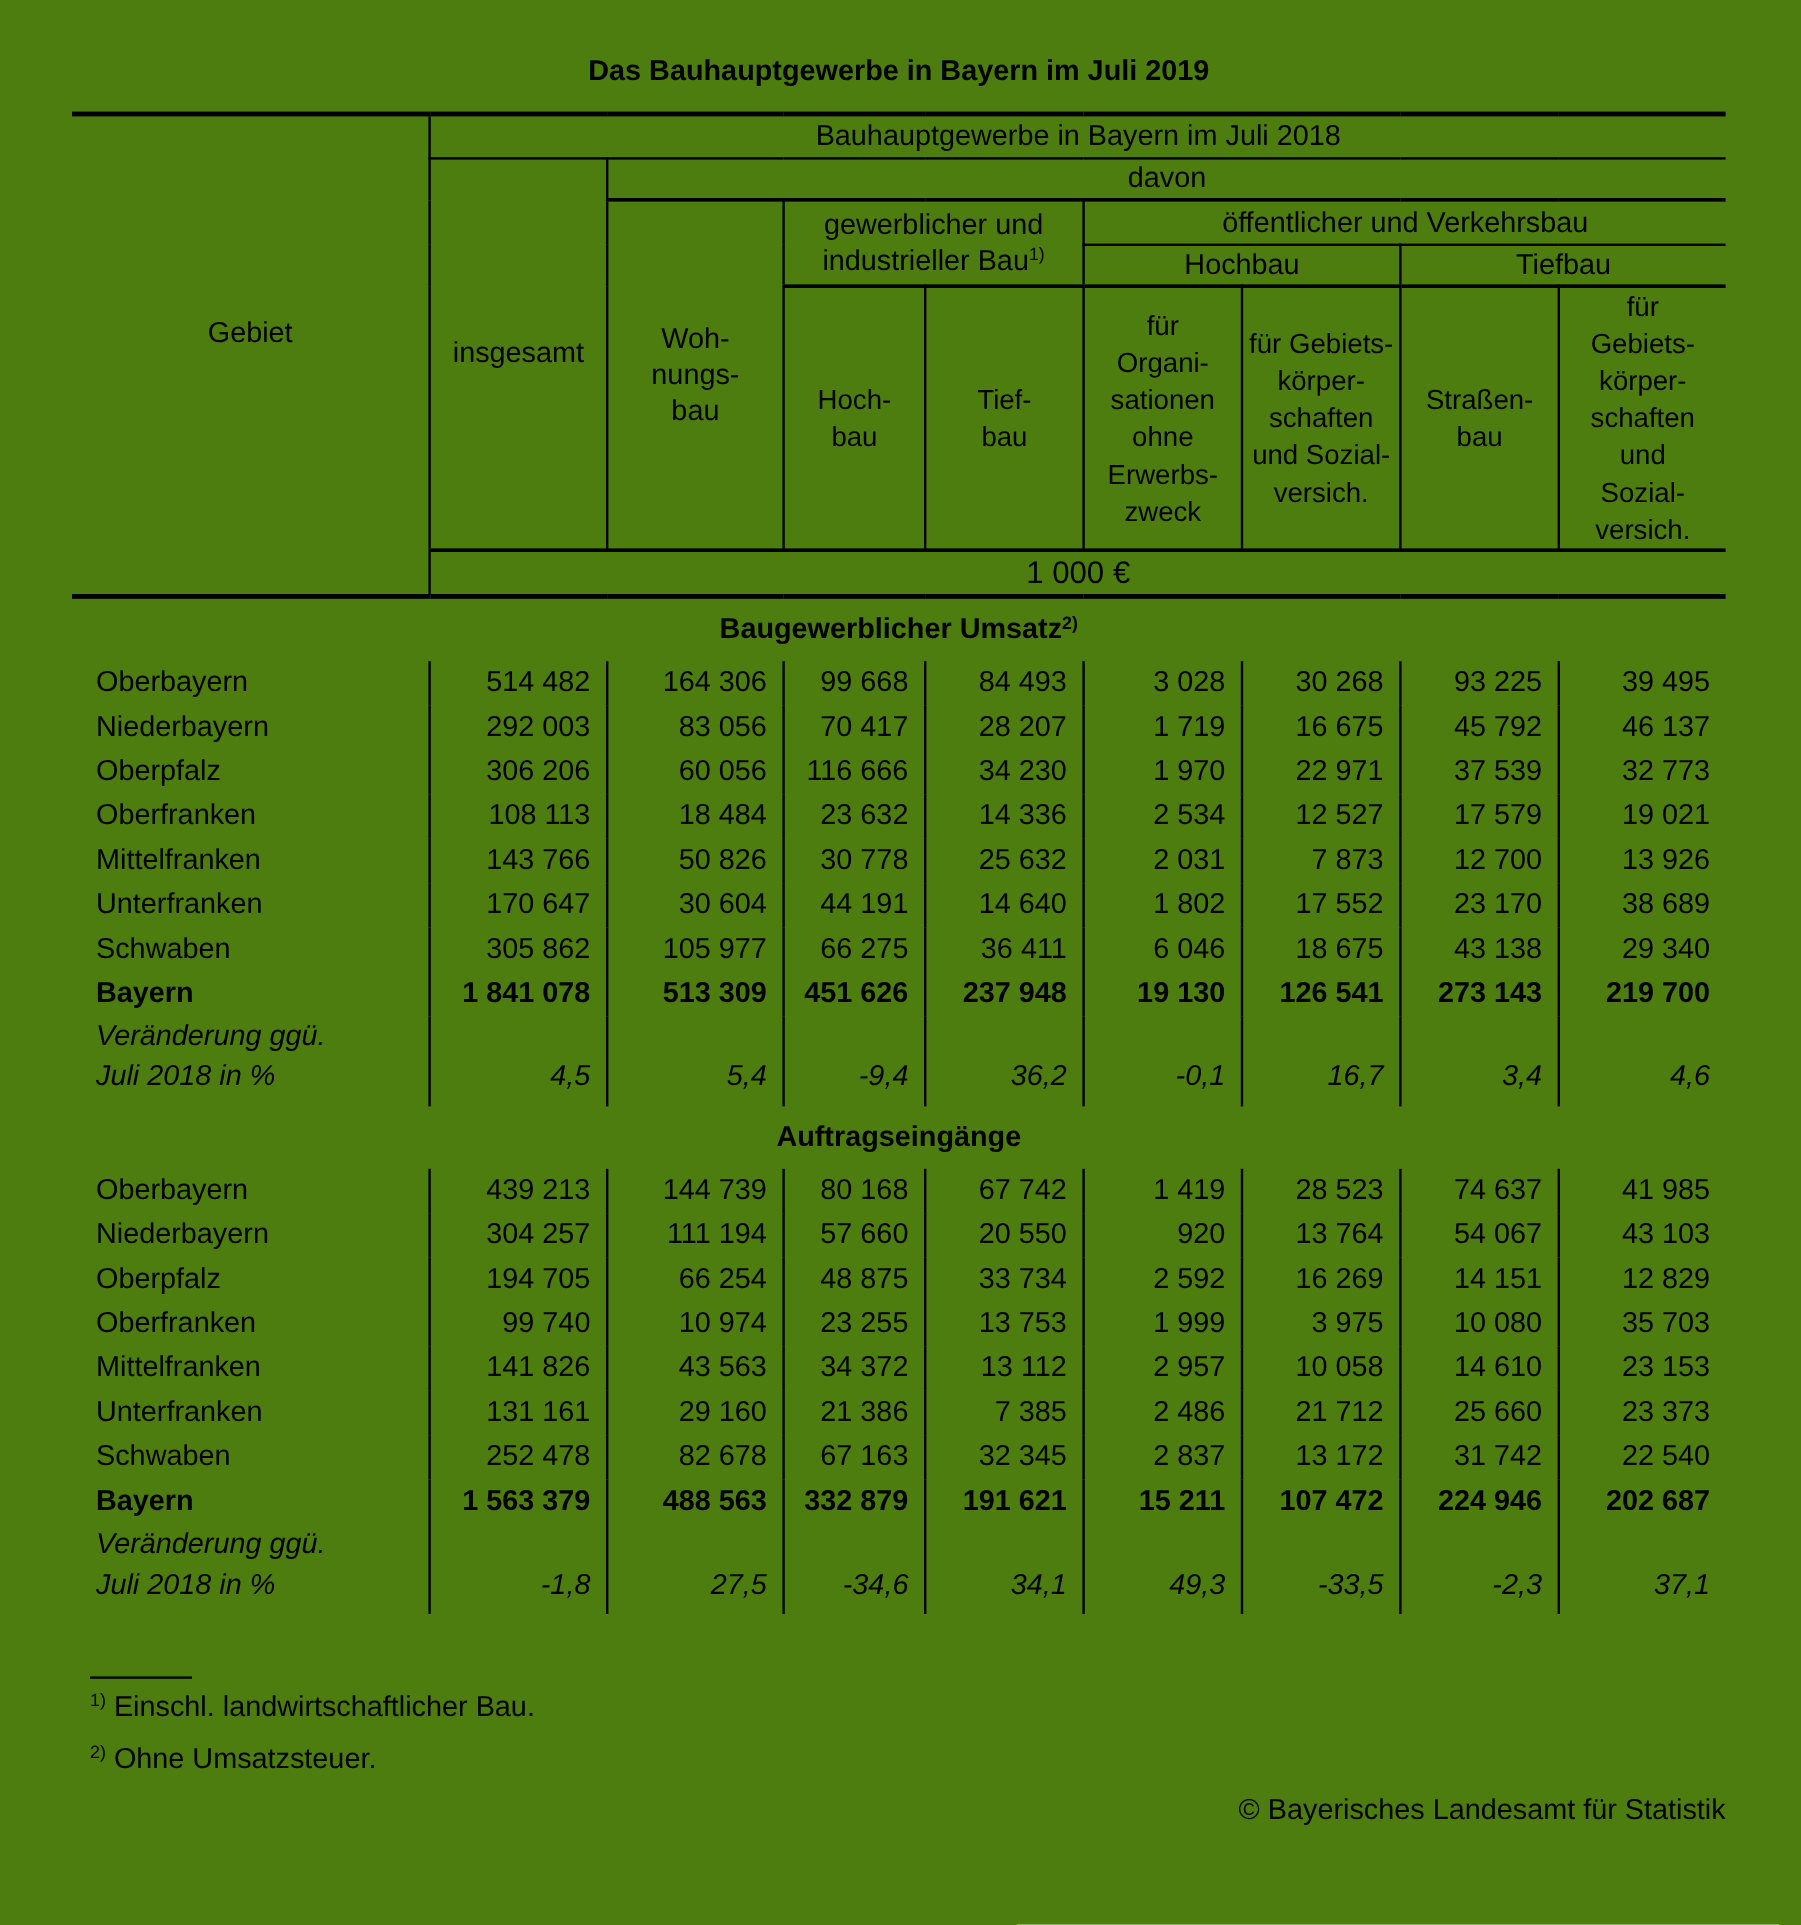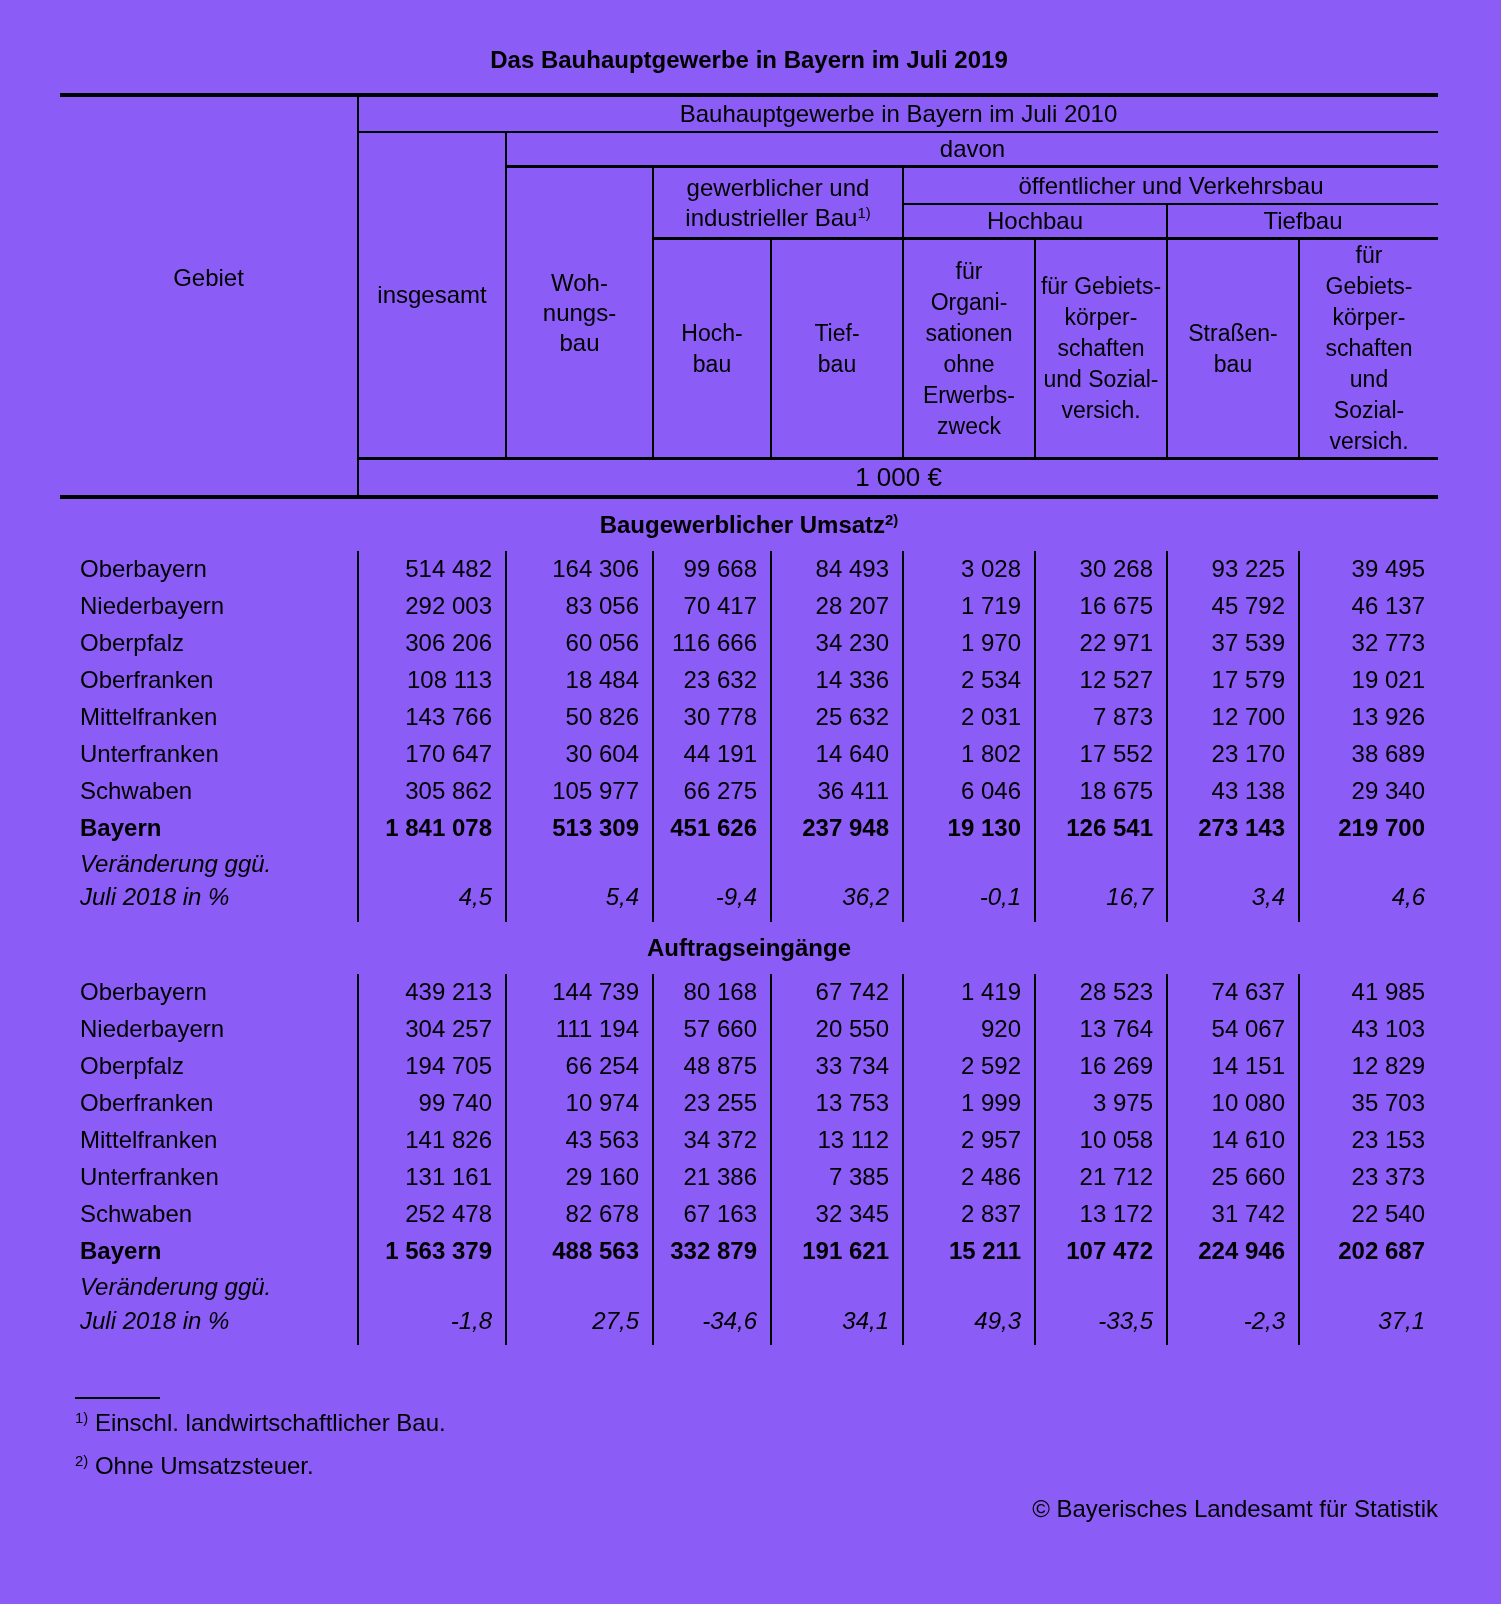--- a/index.html
+++ b/index.html
@@ -1,20 +1,20 @@
 <!DOCTYPE html>
 <html lang="de"><head>
 <meta charset="utf-8">
 <style>
   html,body { margin:0; padding:0; background:#ffffff; }
   .page {
     position: relative;
     width: 1501px;
     height: 1604px;
-    background: #8b5cf6;
+    background: #4d7c0f;
     color: #000000;
     font-family: "Liberation Sans", "DejaVu Sans", sans-serif;
     overflow: hidden;
   }
   .title-block { width: 1378px; margin: 0 0 0 60px; padding-top: 46px; text-align: center; }
   .doc-title { font-size: 24px; font-weight: bold; line-height: 1.2; }
   .doc-subtitle { font-size: 24px; font-weight: normal; margin-top: 12px; line-height: 1.2; }
 
   table.main {
     border-collapse: collapse;
@@ -79,21 +79,21 @@
       <col style="width:118px">
         <col style="width:132px">
         <col style="width:132px">
       <col style="width:132px">
         <col style="width:132px">
         <col style="width:139px">
     </colgroup>
     <thead>
       <tr class="h37">
         <th class="th bt4" rowspan="5">Gebiet</th>
-        <th class="th bt4 bl bb2" colspan="8">Bauhauptgewerbe in Bayern im Juli 2010</th>
+        <th class="th bt4 bl bb2" colspan="8">Bauhauptgewerbe in Bayern im Juli 2018</th>
       </tr>
       <tr class="h35">
         <th class="th bl" rowspan="4">insgesamt</th>
         <th class="th bl bb3" colspan="7">davon</th>
       </tr>
       <tr class="h37">
         <th class="th bl preline" rowspan="3">Woh-
 nungs-
 bau</th>
         <th class="th bl bb3" colspan="2" rowspan="2"><span class="preline">gewerblicher und

